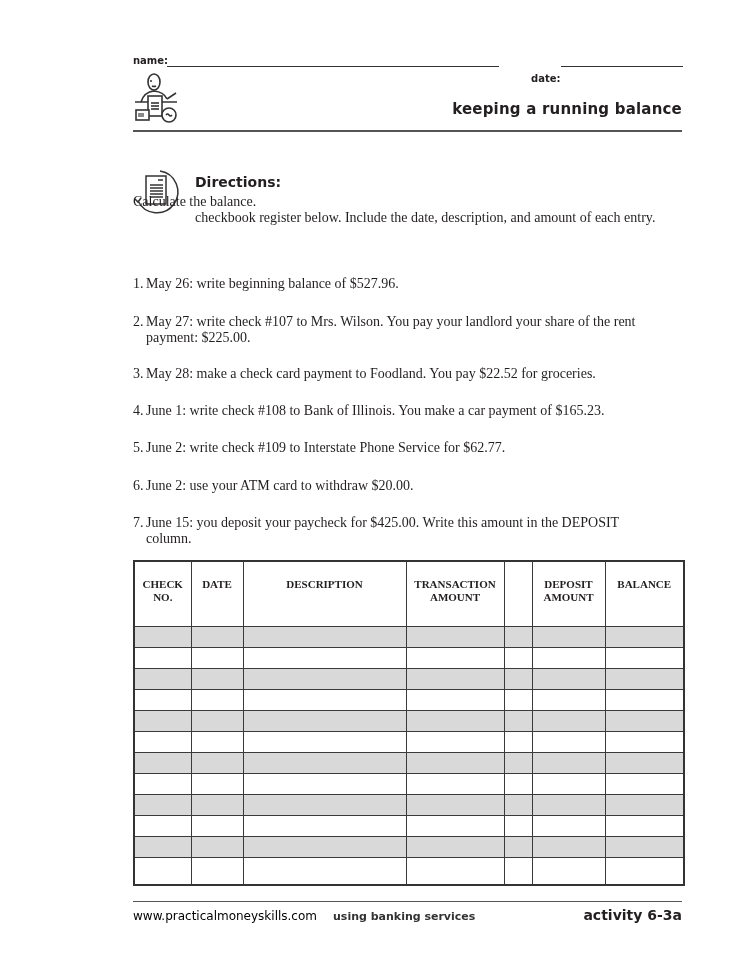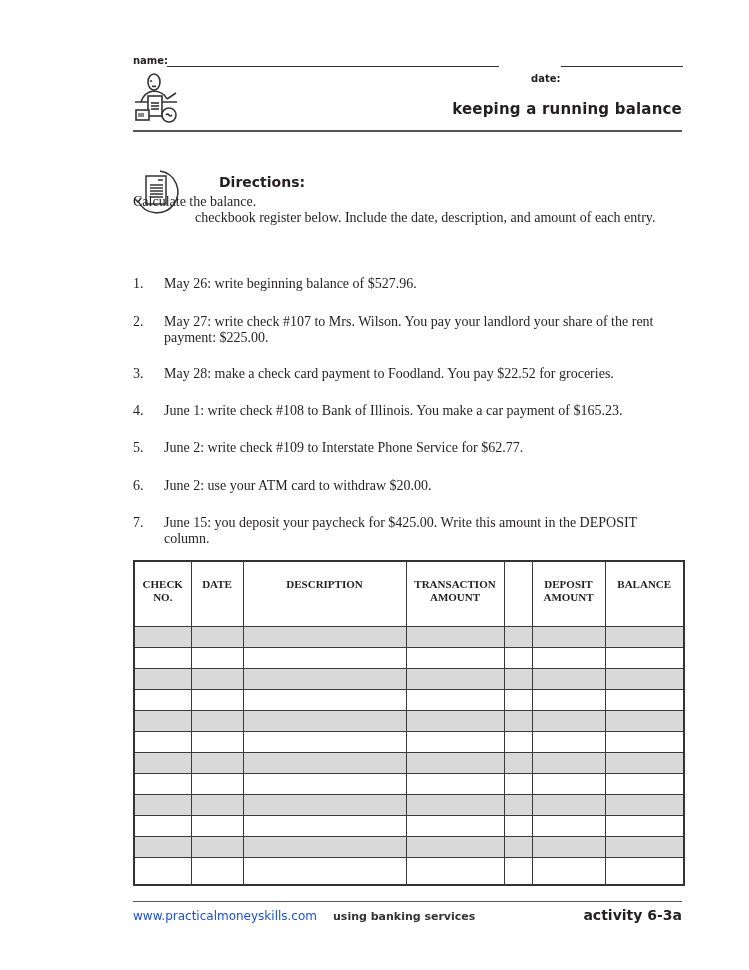--- a/index.html
+++ b/index.html
@@ -11,38 +11,38 @@
     .name-label { position: absolute; left: 0; top: 0; }
     .name-line { position: absolute; left: 34px; top: 11px; width: 332px; border-bottom: 1px solid #333; }
     .date-label { position: absolute; left: 398px; top: 18px; }
     .date-line { position: absolute; left: 428px; top: 11px; width: 122px; border-bottom: 1px solid #333; }
 
     .header-icon { position: absolute; left: 133px; top: 72px; width: 56px; height: 52px; }
     .title { position: absolute; right: 67px; top: 100px; font-size: 15px; font-weight: bold; letter-spacing: 0.2px; color: #231f20; }
     .title-rule { position: absolute; left: 133px; top: 130px; width: 549px; height: 0; border-top: 2px solid #555; }
 
     .dir-icon { position: absolute; left: 132px; top: 168px; width: 50px; height: 48px; }
-    .dir-heading { position: absolute; left: 195px; top: 174px; font-size: 14px; font-weight: bold; margin-left: 24px; }
+    .dir-heading { position: absolute; left: 195px; top: 174px; font-size: 14px; font-weight: bold; }
     .dir-body { position: absolute; left: 133px; top: 194px; width: 540px; font-size: 14px; line-height: 16px; }
     .dir-body .indent { display: inline-block; width: 62px; }
 
     .steps { position: absolute; left: 133px; top: 276px; width: 550px; margin: 0; padding: 0; list-style: none; font-size: 14px; line-height: 16px; }
     .step { position: absolute; left: 0; width: 550px; }
     .step-num { position: absolute; left: 0; top: 0; }
-    .step-text { position: absolute; left: 31px; top: 0; width: 519px; }
+    .step-text { position: absolute; left: 13px; top: 0; width: 519px; }
 
     table.register { position: absolute; left: 133px; top: 560px; width: 550px; border-collapse: collapse; border: 2px solid #333; table-layout: fixed; }
     table.register th, table.register td { border: 1.5px solid #3a3a3a; padding: 0; }
     table.register th { height: 48px; vertical-align: top; padding-top: 16px; font-family: "Liberation Serif", "DejaVu Serif", serif; font-size: 11px; font-weight: bold; line-height: 13px; text-align: center; color: #231f20; }
     table.register td { height: 20px; }
     table.register tr.shaded td { background: #d9d9d9; }
     table.register tr.last td { height: 26px; }
 
     .footer-rule { position: absolute; left: 133px; top: 901px; width: 549px; border-top: 1px solid #555; }
-    .footer-url { position: absolute; left: 133px; top: 909px; font-size: 12px; color: #1d4ed8; }
+    .footer-url { position: absolute; left: 133px; top: 909px; font-size: 12px; color: #000000; }
     .footer-section { position: absolute; left: 333px; top: 910px; font-size: 11px; font-weight: bold; color: #333; }
     .footer-activity { position: absolute; right: 67px; top: 907px; font-size: 14px; font-weight: bold; color: #231f20; }
   </style>
 </head>
 <body>
 
 <div class="name-row sans">
   <span class="name-label">name:</span>
   <span class="name-line"></span>
   <span class="date-label">date:</span>

